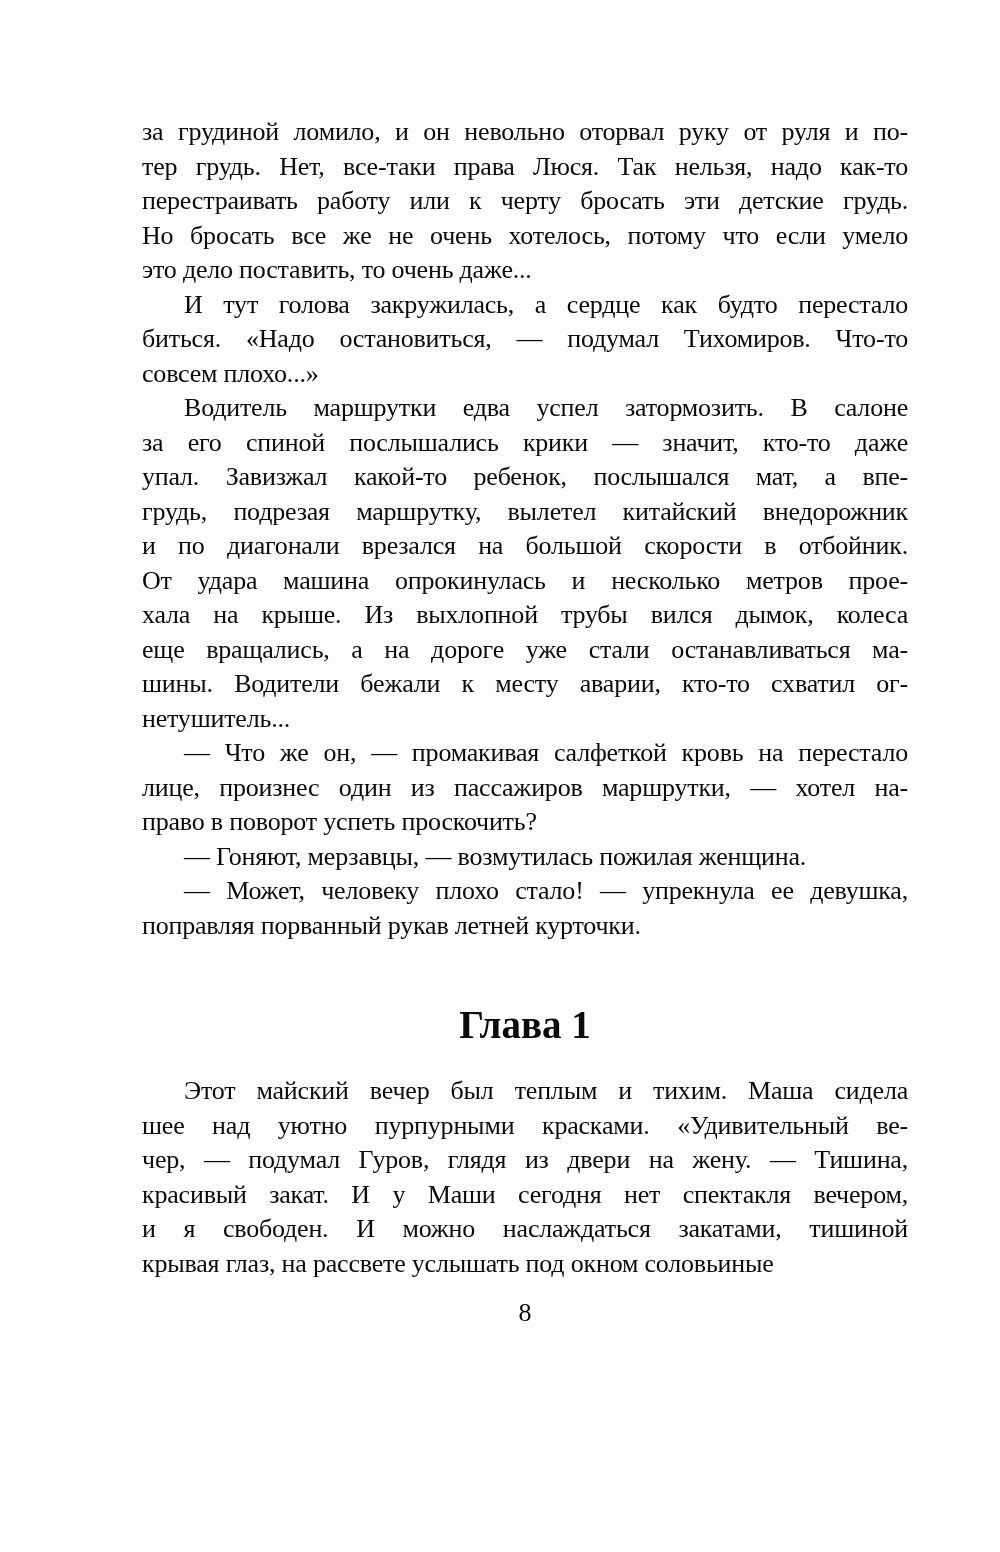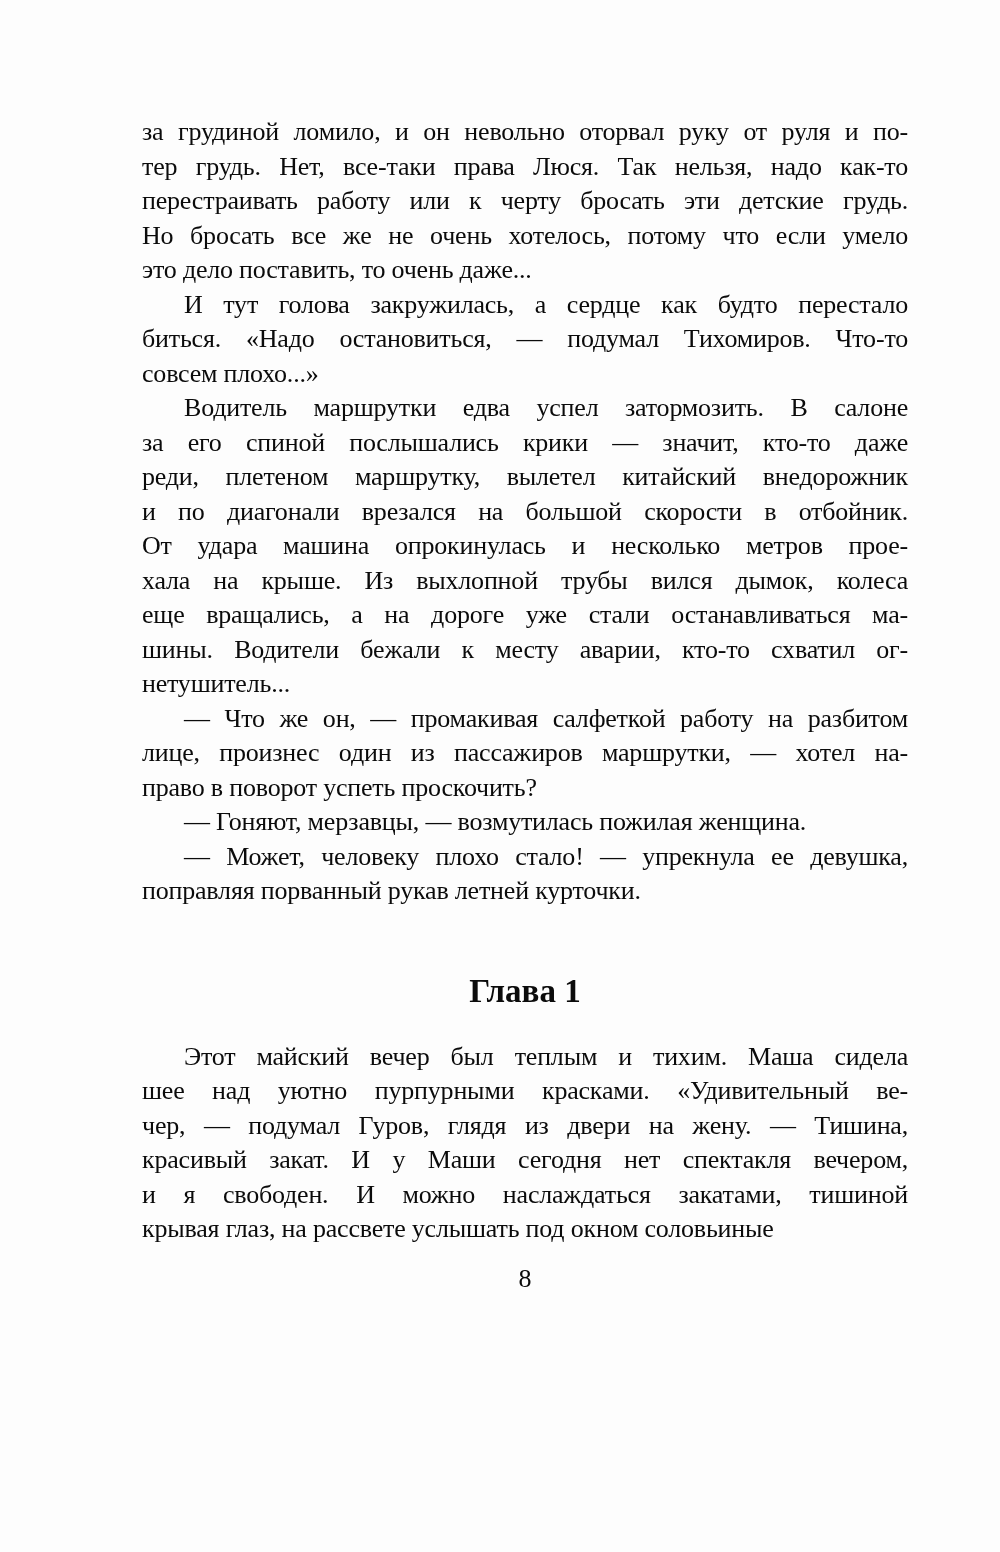--- a/index.html
+++ b/index.html
@@ -40,21 +40,21 @@
   p.para .text-line:first-child {
     text-indent: 42px;
   }
   p.para.noindent .text-line:first-child {
     text-indent: 0;
   }
   h2.chapter-heading {
     margin: 62px 0 29px 0;
     padding: 0;
     text-align: center;
-    font-size: 33px;
+    font-size: 39px;
     font-weight: bold;
     line-height: 40px;
     letter-spacing: 0;
   }
   .page-number {
     margin-top: 15px;
     text-align: center;
     font-size: 26px;
     line-height: 34.5px;
   }
@@ -74,30 +74,31 @@
           <span class="text-line">это дело поставить, то очень даже...</span>
         </p>
         <p class="para">
           <span class="text-line j">И тут голова закружилась, а сердце как будто перестало</span>
           <span class="text-line j">биться. «Надо остановиться, — подумал Тихомиров. Что-то</span>
           <span class="text-line">совсем плохо...»</span>
         </p>
         <p class="para">
           <span class="text-line j">Водитель маршрутки едва успел затормозить. В салоне</span>
           <span class="text-line j">за его спиной послышались крики — значит, кто-то даже</span>
-          <span class="text-line j">реди, плетеном маршрутку, вылетел китайский внедорожник</span>
+          <span class="text-line j">упал. Завизжал какой-то ребенок, послышался мат, а впе-</span>
+          <span class="text-line j">грудь, подрезая маршрутку, вылетел китайский внедорожник</span>
           <span class="text-line j">и по диагонали врезался на большой скорости в отбойник.</span>
           <span class="text-line j">От удара машина опрокинулась и несколько метров прое-</span>
           <span class="text-line j">хала на крыше. Из выхлопной трубы вился дымок, колеса</span>
           <span class="text-line j">еще вращались, а на дороге уже стали останавливаться ма-</span>
           <span class="text-line j">шины. Водители бежали к месту аварии, кто-то схватил ог-</span>
           <span class="text-line">нетушитель...</span>
         </p>
         <p class="para">
-          <span class="text-line j">— Что же он, — промакивая салфеткой работу на разбитом</span>
+          <span class="text-line j">— Что же он, — промакивая салфеткой кровь на перестало</span>
           <span class="text-line j">лице, произнес один из пассажиров маршрутки, — хотел на-</span>
           <span class="text-line">право в поворот успеть проскочить?</span>
         </p>
         <p class="para">
           <span class="text-line">— Гоняют, мерзавцы, — возмутилась пожилая женщина.</span>
         </p>
         <p class="para">
           <span class="text-line j">— Может, человеку плохо стало! — упрекнула ее девушка,</span>
           <span class="text-line">поправляя порванный рукав летней курточки.</span>
         </p>

